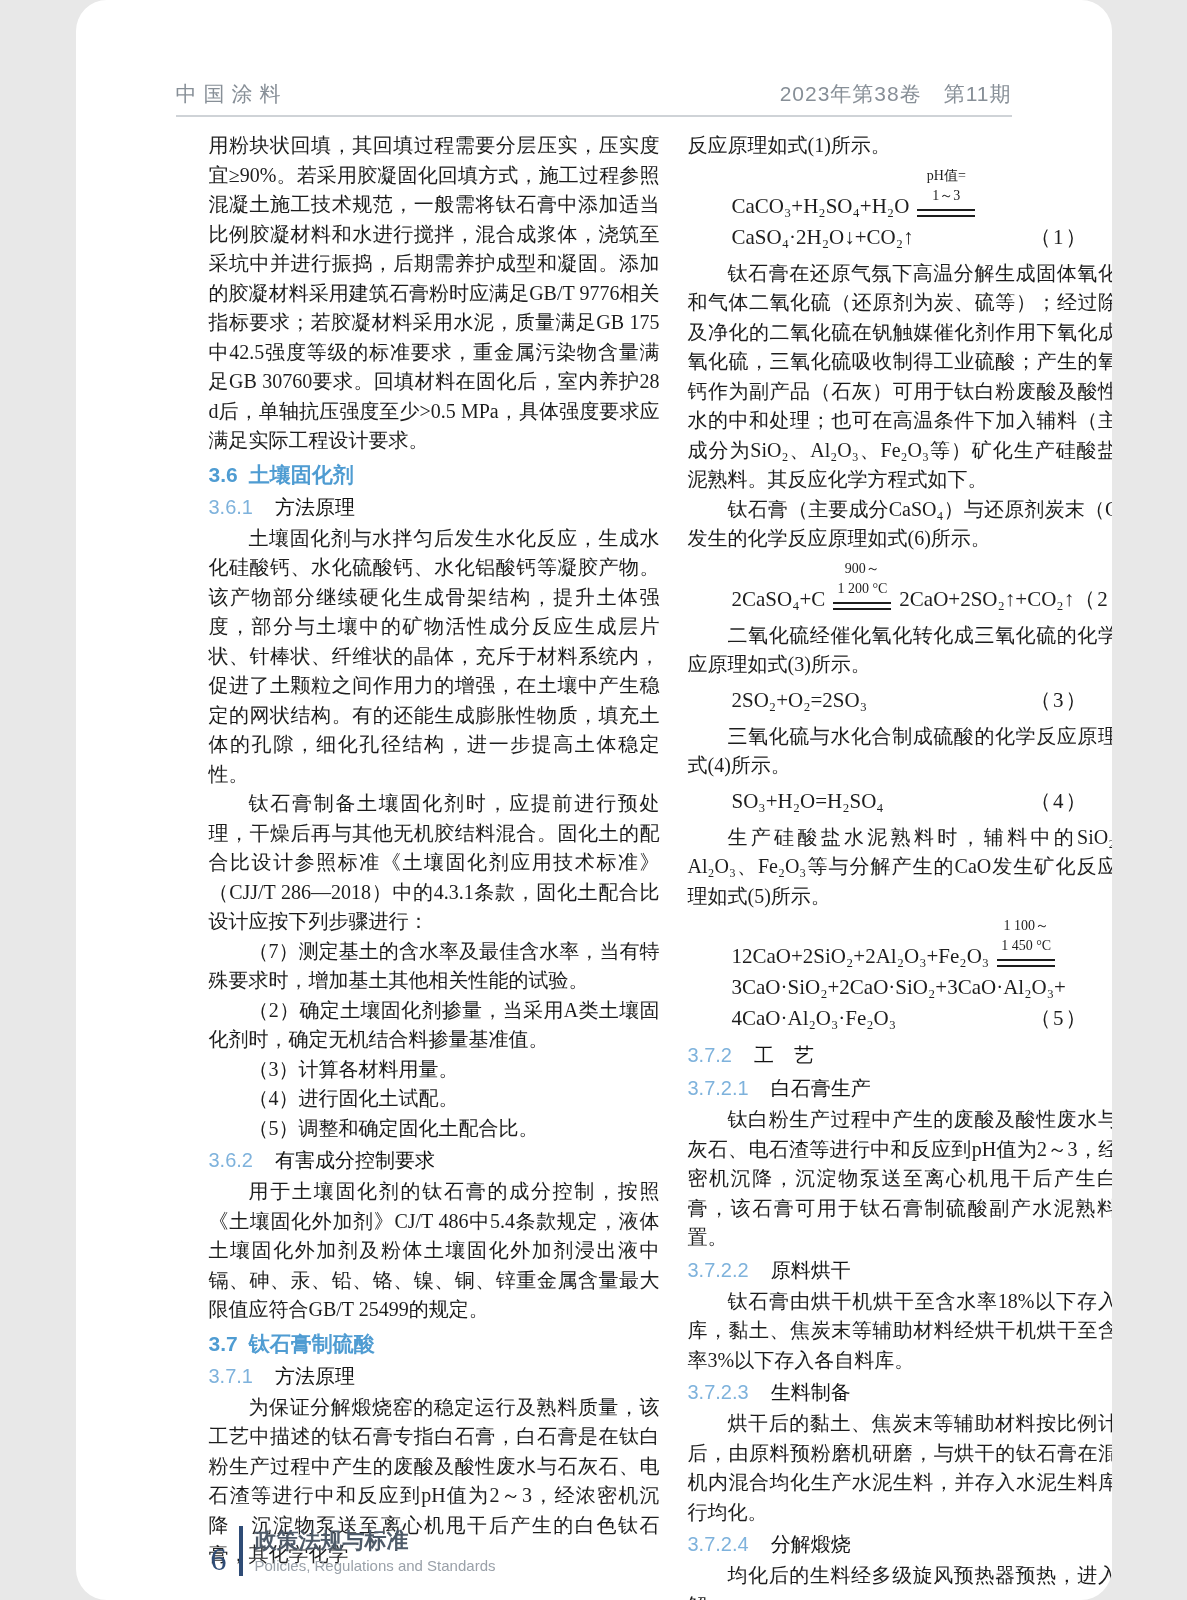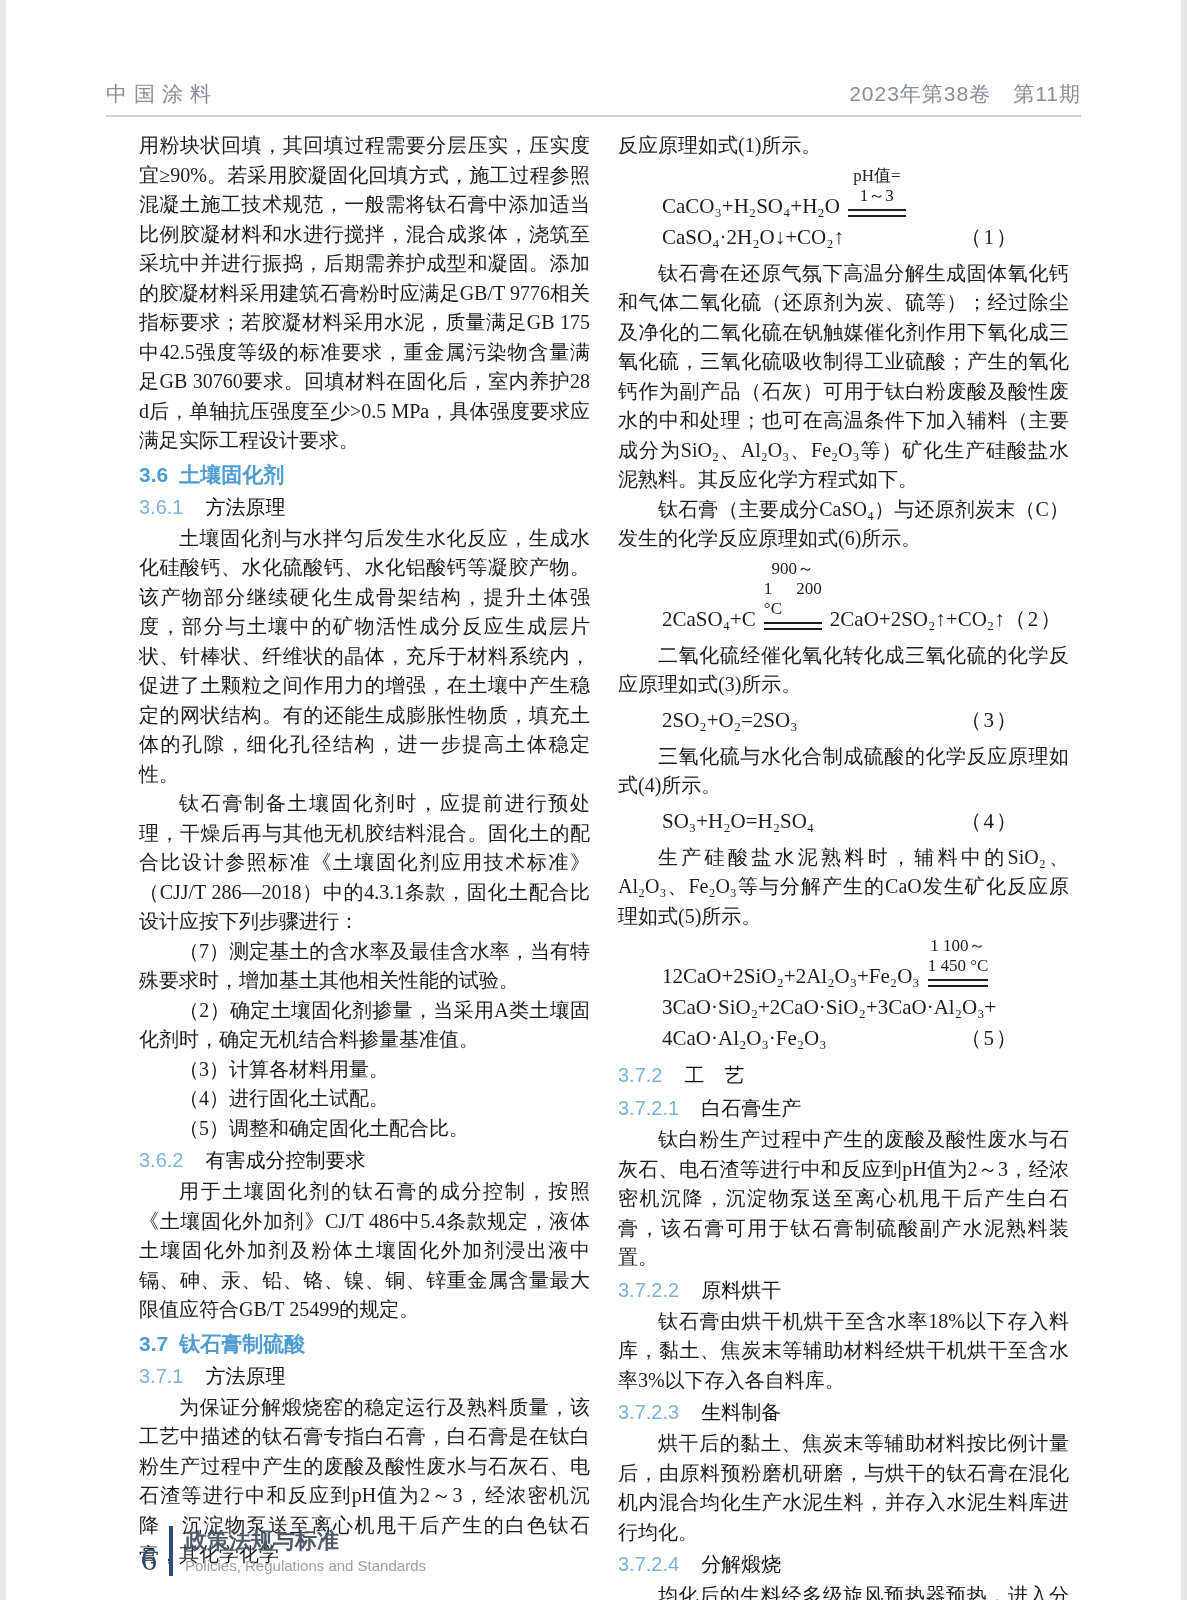--- a/index.html
+++ b/index.html
@@ -1,20 +1,21 @@
 <!DOCTYPE html>
 <html><head>
 <meta charset="utf-8">
 <style>
   html,body { margin:0; padding:0; background:#e8e8e8; }
   .page {
-    position:relative; width:1175px; height:1600px; margin:0 auto;
+    position:relative; width:1036px; height:1600px; margin:0 auto;
     background:#ffffff; overflow:hidden;
     font-family:"Liberation Serif","DejaVu Serif",serif;
     color:#1d1d1d;
+    border-radius:31px;
   }
   
   .hdr {
     position:absolute; top:80px; left:100px; right:100px;
   }
   .hdr-row {
     display:flex; justify-content:space-between; align-items:baseline;
     font-family:"Liberation Sans","DejaVu Sans",sans-serif;
     font-size:21px; color:#878f97;
   }
@@ -41,21 +42,21 @@
     font-size:20px; line-height:31px; margin:2px 0 1px; text-align:left; text-indent:0;
   }
   .h3 .h-num { color:#7eb2dc; margin-right:22px; }
   .h3 .h-title { color:#141414; }
   
   .eq { margin:5px 0 6px; }
   .eq-line { display:flex; align-items:flex-end; padding-left:44px; font-size:21px; line-height:31px; }
   .formula { white-space:nowrap; }
   .eq-stack {
     display:inline-flex; flex-direction:column; align-items:center;
-    margin:0 8px 5px 8px; font-size:17px; line-height:20px;
+    margin:0 8px 5px 8px; font-size:14px; line-height:20px;
   }
   .eq-dbl {
     align-self:stretch; min-width:58px; height:4px; margin-top:3px;
     border-top:2px solid #1d1d1d; border-bottom:2px solid #1d1d1d;
   }
   .eq-num { margin-left:auto; padding-right:50px; letter-spacing:2px; white-space:nowrap; }
   
   .footer {
     position:absolute; left:135px; top:1492px;
     display:flex; align-items:flex-end;

